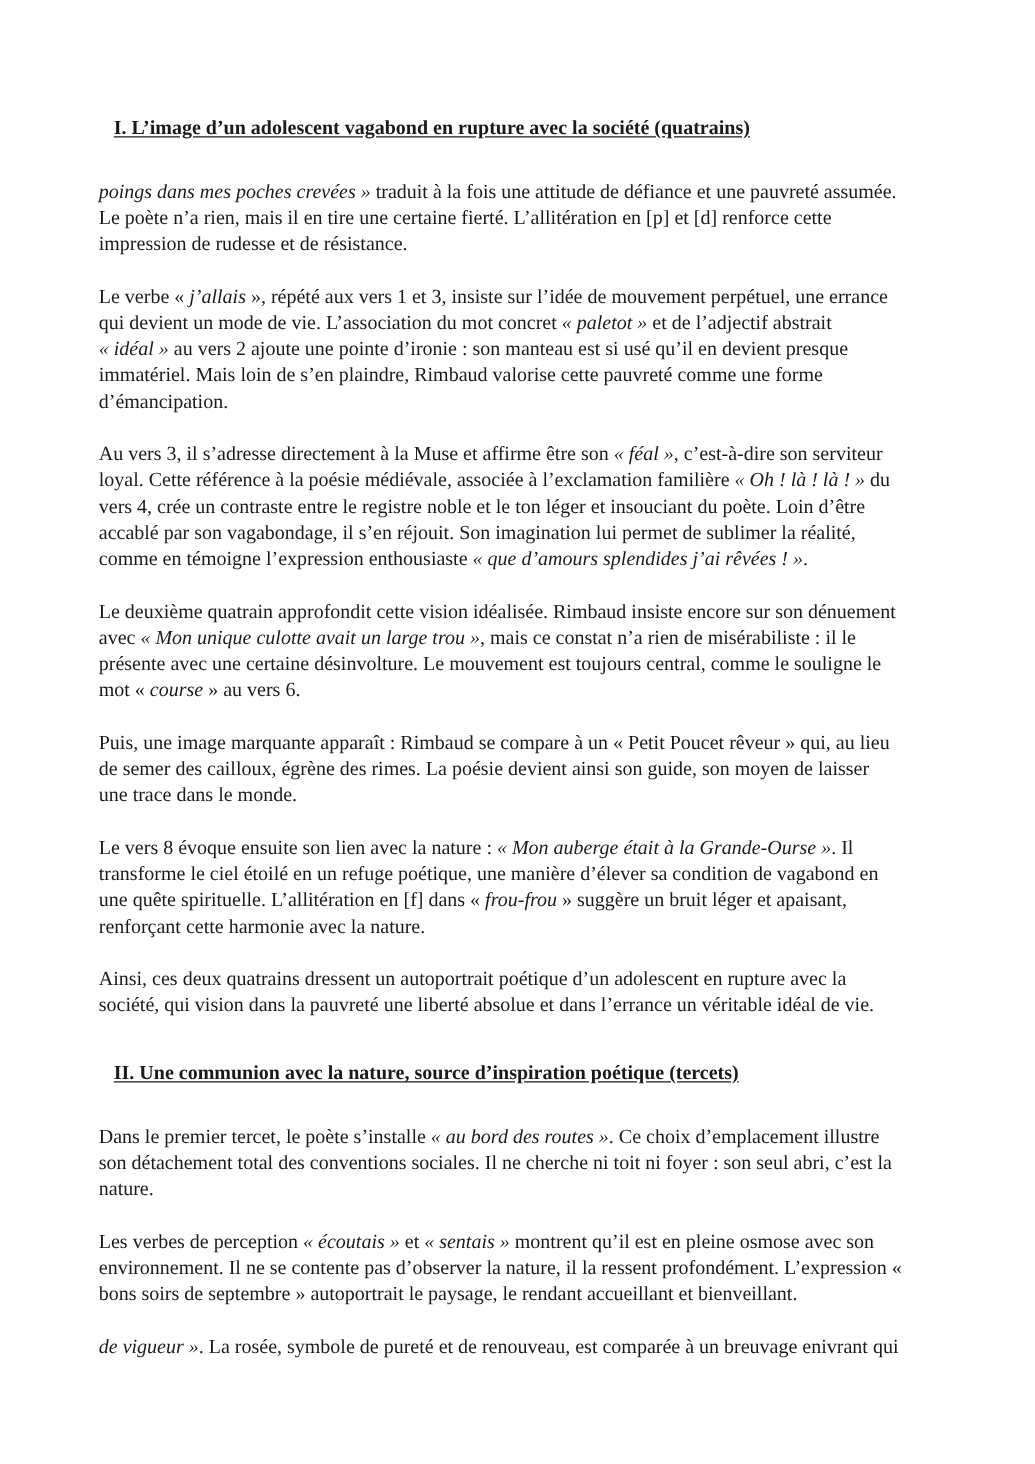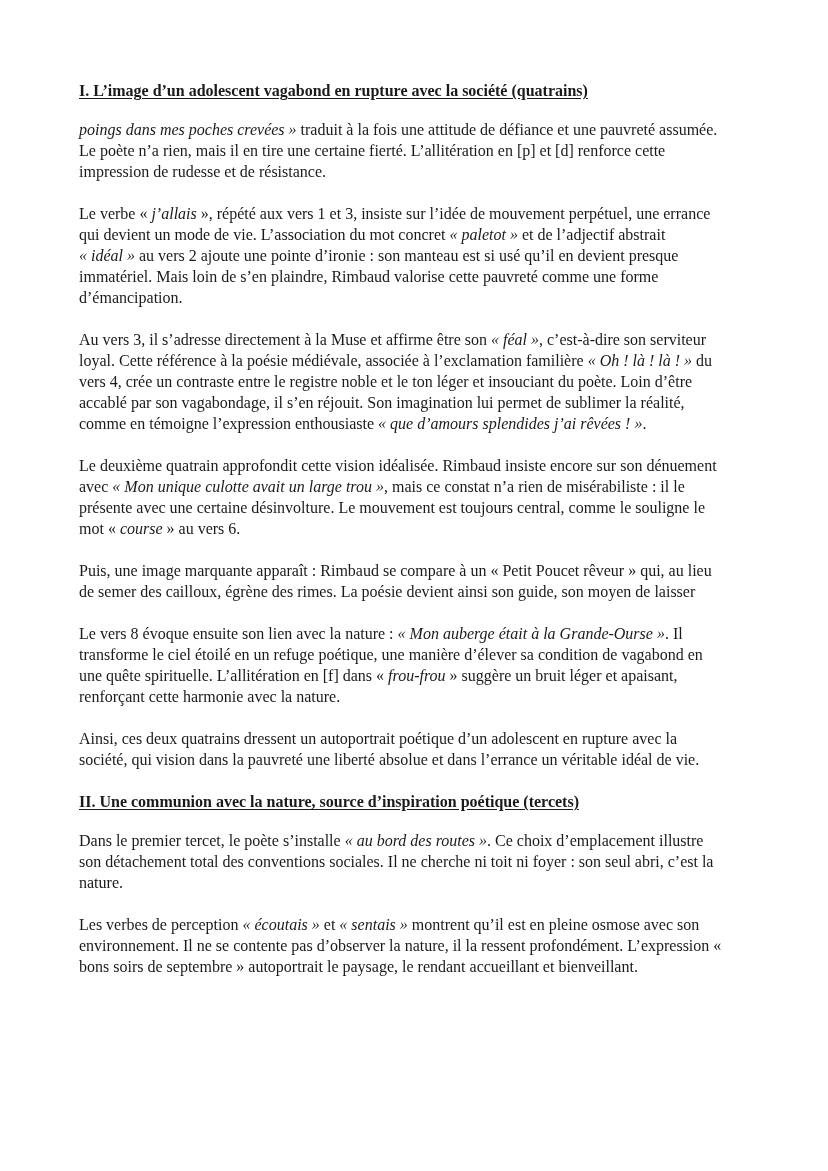--- a/index.html
+++ b/index.html
@@ -20,21 +20,21 @@
       left: 79px;
       top: 80px;
       width: 690px;
     }
     .heading {
       font-weight: bold;
       text-decoration: underline;
       text-underline-offset: 2px;
       font-size: 16px;
       line-height: 21px;
-      margin: 0;
+      margin: 12px;
       white-space: nowrap;
     }
     .para {
       font-size: 16px;
       line-height: 21px;
       margin: 0;
     }
     .line {
       display: block;
       white-space: nowrap;
@@ -76,20 +76,21 @@
       <p class="para">
         <span class="line"><span>Le deuxième quatrain approfondit cette vision idéalisée. Rimbaud insiste encore sur son dénuement</span></span>
         <span class="line"><span>avec </span><em>« Mon unique culotte avait un large trou »</em><span>, mais ce constat n’a rien de misérabiliste : il le</span></span>
         <span class="line"><span>présente avec une certaine désinvolture. Le mouvement est toujours central, comme le souligne le</span></span>
         <span class="line"><span>mot « </span><em>course</em><span> » au vers 6.</span></span>
       </p>
       <div class="gap-p"></div>
       <p class="para">
         <span class="line"><span>Puis, une image marquante apparaît : Rimbaud se compare à un « Petit Poucet rêveur » qui, au lieu</span></span>
         <span class="line"><span>de semer des cailloux, égrène des rimes. La poésie devient ainsi son guide, son moyen de laisser</span></span>
+        <span class="line"><span>une trace dans le monde.</span></span>
       </p>
       <div class="gap-p"></div>
       <p class="para">
         <span class="line"><span>Le vers 8 évoque ensuite son lien avec la nature : </span><em>« Mon auberge était à la Grande-Ourse »</em><span>. Il</span></span>
         <span class="line"><span>transforme le ciel étoilé en un refuge poétique, une manière d’élever sa condition de vagabond en</span></span>
         <span class="line"><span>une quête spirituelle. L’allitération en [f] dans « </span><em>frou-frou</em><span> » suggère un bruit léger et apaisant,</span></span>
         <span class="line"><span>renforçant cette harmonie avec la nature.</span></span>
       </p>
       <div class="gap-p"></div>
       <p class="para">
@@ -108,17 +109,18 @@
         <span class="line"><span>nature.</span></span>
       </p>
       <div class="gap-p"></div>
       <p class="para">
         <span class="line"><span>Les verbes de perception </span><em>« écoutais »</em><span> et </span><em>« sentais »</em><span> montrent qu’il est en pleine osmose avec son</span></span>
         <span class="line"><span>environnement. Il ne se contente pas d’observer la nature, il la ressent profondément. L’expression «</span></span>
         <span class="line"><span>bons soirs de septembre » autoportrait le paysage, le rendant accueillant et bienveillant.</span></span>
       </p>
       <div class="gap-p"></div>
       <p class="para">
+        <span class="line"><em>de vigueur »</em><span>. La rosée, symbole de pureté et de renouveau, est comparée à un breuvage enivrant qui</span></span>
       </p>
       <div class="gap-p"></div>
     </div>
 
 </div>
 
 </body></html>

